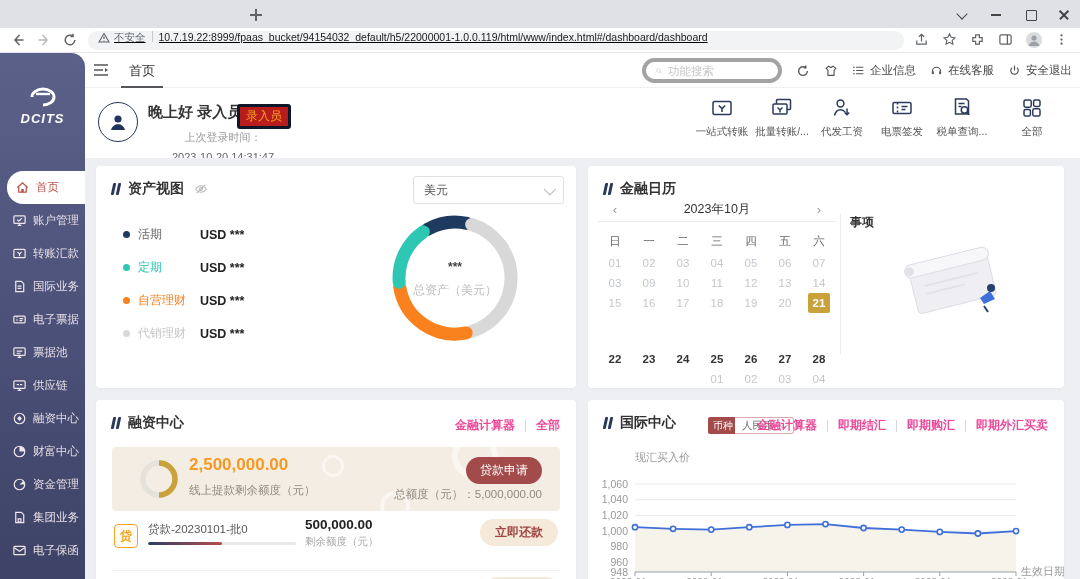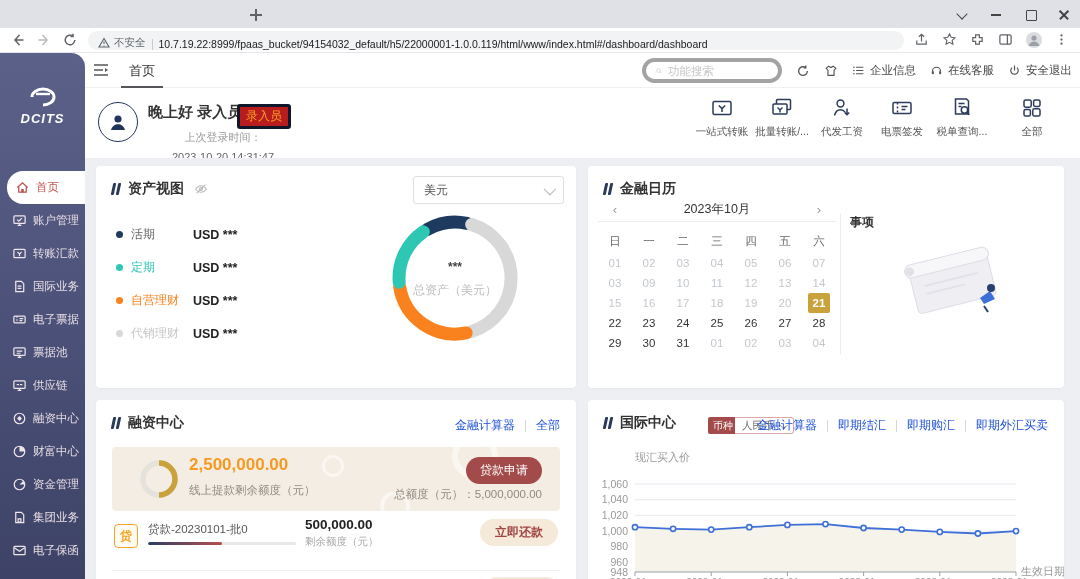--- a/index.html
+++ b/index.html
@@ -24,21 +24,21 @@
   .wc-chevron::before{content:"";position:absolute;left:2px;top:2px;width:7px;height:7px;border-right:1.6px solid #444;border-bottom:1.6px solid #444;transform:rotate(45deg);}
   .wc-min::before{content:"";position:absolute;left:1px;top:6px;width:10px;height:1.6px;background:#444;}
   .wc-max::before{content:"";position:absolute;left:1.5px;top:1.5px;width:9px;height:9px;border:1.4px solid #444;border-radius:1px;}
   .wc-close::before,.wc-close::after{content:"";position:absolute;left:0;top:5.5px;width:12px;height:1.5px;background:#444;}
   .wc-close::before{transform:rotate(45deg);} .wc-close::after{transform:rotate(-45deg);}
 
   #urlbar { position:absolute; left:0; top:28px; width:1080px; height:25px; background:#fff; border-bottom:1px solid #e4e6ea;
             display:flex; align-items:center; padding:0 10px; gap:10px; }
   .nav-ic { width:16px; height:16px; color:#5f6368; flex:0 0 auto; }
   .nav-ic.dim { color:#b8bbbe; }
-  .url-pill { flex:1; height:19px; background:#f1f3f4; border-radius:10px; display:flex; align-items:flex-end; padding:0 10px; gap:6px; }
+  .url-pill { flex:1; height:19px; background:#f1f3f4; border-radius:10px; display:flex; align-items:flex-start; padding:0 10px; gap:6px;text-decoration:underline; }
   .url-sec { font-size:10.5px; color:#5f6368; display:flex; align-items:center; gap:4px; }
   .url-div { width:1px; height:11px; background:#c8cacd; }
   .url-text { font-size:10.5px; color:#202124; white-space:nowrap; overflow:hidden; }
   .url-right { display:flex; align-items:center; gap:12px; color:#5f6368; }
   .avatar-chip { width:16px; height:16px; border-radius:50%; background:#dadce0; overflow:hidden; }
 
   
   #app { position:absolute; left:0; top:53px; width:1080px; height:526px; }
 
   #sidebar { position:absolute; left:0; top:0; width:85px; height:526px;
@@ -91,51 +91,51 @@
 
   .card-title { position:absolute; left:16px; top:14px; display:flex; align-items:center; gap:6px; font-size:14px; font-weight:bold; color:#333; }
   .bars { display:inline-flex; gap:2px; margin-right:2px; }
   .bars i { display:block; width:3px; height:12px; background:#2b3a5c; transform:skewX(-12deg); border-radius:1px; }
   .eye-ic { width:14px; height:14px; color:#b9b9b9; margin-left:4px; }
 
   
   .asset-select { position:absolute; left:317px; top:10px; width:151px; height:28px; border:1px solid #dcdfe6; border-radius:3px;
                   display:flex; align-items:center; justify-content:space-between; padding:0 10px; font-size:12px; color:#555; background:#fff; cursor:pointer; }
   .chev { width:9px; height:9px; border-right:1.4px solid #b0b3ba; border-bottom:1.4px solid #b0b3ba; transform:rotate(45deg) translateY(-2px); }
-  #legend { position:absolute; left:20px; top:52px; width:230px; }
+  #legend { position:absolute; left:27px; top:52px; width:230px; }
   .lg-row { height:33px; display:flex; align-items:center; }
   .lg-dot { width:7px; height:7px; border-radius:50%; margin-right:8px; }
   .lg-label { width:62px; font-size:12px; }
   .lg-val { font-size:12.5px; font-weight:bold; color:#222; }
   #donut-wrap { position:absolute; left:289px; top:42px; width:140px; height:140px; }
   .donut-center { position:absolute; left:0; top:52px; width:140px; text-align:center; }
   .donut-star { font-size:12px; font-weight:bold; color:#444; }
   .donut-lb { font-size:12px; color:#bdbdbd; margin-top:8px; }
 
   
   #cal { position:absolute; left:10px; top:32px; width:238px; }
   .cal-head { display:flex; align-items:center; justify-content:space-between; padding:0 10px; height:24px; border-bottom:1px solid #ececec; }
   .cal-month { font-size:12.5px; color:#333; }
   .cal-arrow { font-size:13px; color:#999; cursor:pointer; width:14px; text-align:center; }
   #cal-week, #cal-days { display:grid; grid-template-columns:repeat(7,34px); justify-items:center; }
   #cal-week { margin-top:12px; }
   #cal-week span { font-size:11.5px; color:#666; }
   #cal-days { margin-top:4px; }
   .day { width:22px; height:20px; line-height:20px; text-align:center; font-size:11.5px; border-radius:2px; cursor:pointer; }
   .day.past, .day.other { color:#c3c7cd; }
-  .day.active { color:#333; font-weight:normal; }
+  .day.active { color:#333; font-weight:bold;margin-top:36px; }
   .day.selected { background:#c9a23c; color:#fff; font-weight:bold; }
   .cal-vdiv { position:absolute; left:252px; top:48px; width:1px; height:140px; background:#ececec; }
   .events-label { position:absolute; left:262px; top:48px; font-size:12px; font-weight:bold; color:#333; }
   .empty-illu { position:absolute; left:296px; top:70px; }
   .empty-text { position:absolute; left:262px; top:162px; width:200px; text-align:center; font-size:11px; color:#aaa; }
 
   
   .links { position:absolute; right:16px; top:17px; display:flex; align-items:center; }
-  .links .lk { font-size:12px; color:#1d4ed8; font-weight:normal; cursor:pointer; white-space:nowrap; }
+  .links .lk { font-size:12px; color:#ec4899; font-weight:bold; cursor:pointer; white-space:nowrap; }
   .links .sep { width:1px; height:12px; background:#d8d8d8; margin:0 10px; }
   .fin-banner { position:absolute; left:16px; top:47px; width:448px; height:64px; background:#f4ede3; border-radius:4px; overflow:hidden; }
   .fin-bubble { position:absolute; border:6px solid rgba(255,255,255,.5); border-radius:50%; }
   #ring-wrap { position:absolute; left:26px; top:11px; width:42px; height:42px; }
   .fin-amt { position:absolute; left:77px; top:8px; font-size:17px; font-weight:bold; color:#f59a23; }
   .fin-amt-lb { position:absolute; left:77px; top:36px; font-size:11.5px; color:#8f8b80; }
   .fin-apply { position:absolute; right:18px; top:10px; background:#a34a4a; color:#fff; font-size:12px; padding:5px 14px; border-radius:14px; border:none; cursor:pointer; font-family:inherit; }
   .fin-total { position:absolute; right:18px; top:40px; font-size:11.5px; color:#8f8b80; }
   .loan-tag { position:absolute; left:18px; top:124px; width:24px; height:24px; border:1px solid #f5a623; border-radius:4px; color:#f5a623;
               font-size:12px; font-weight:bold; display:flex; align-items:center; justify-content:center; background:#fffaf2; }

